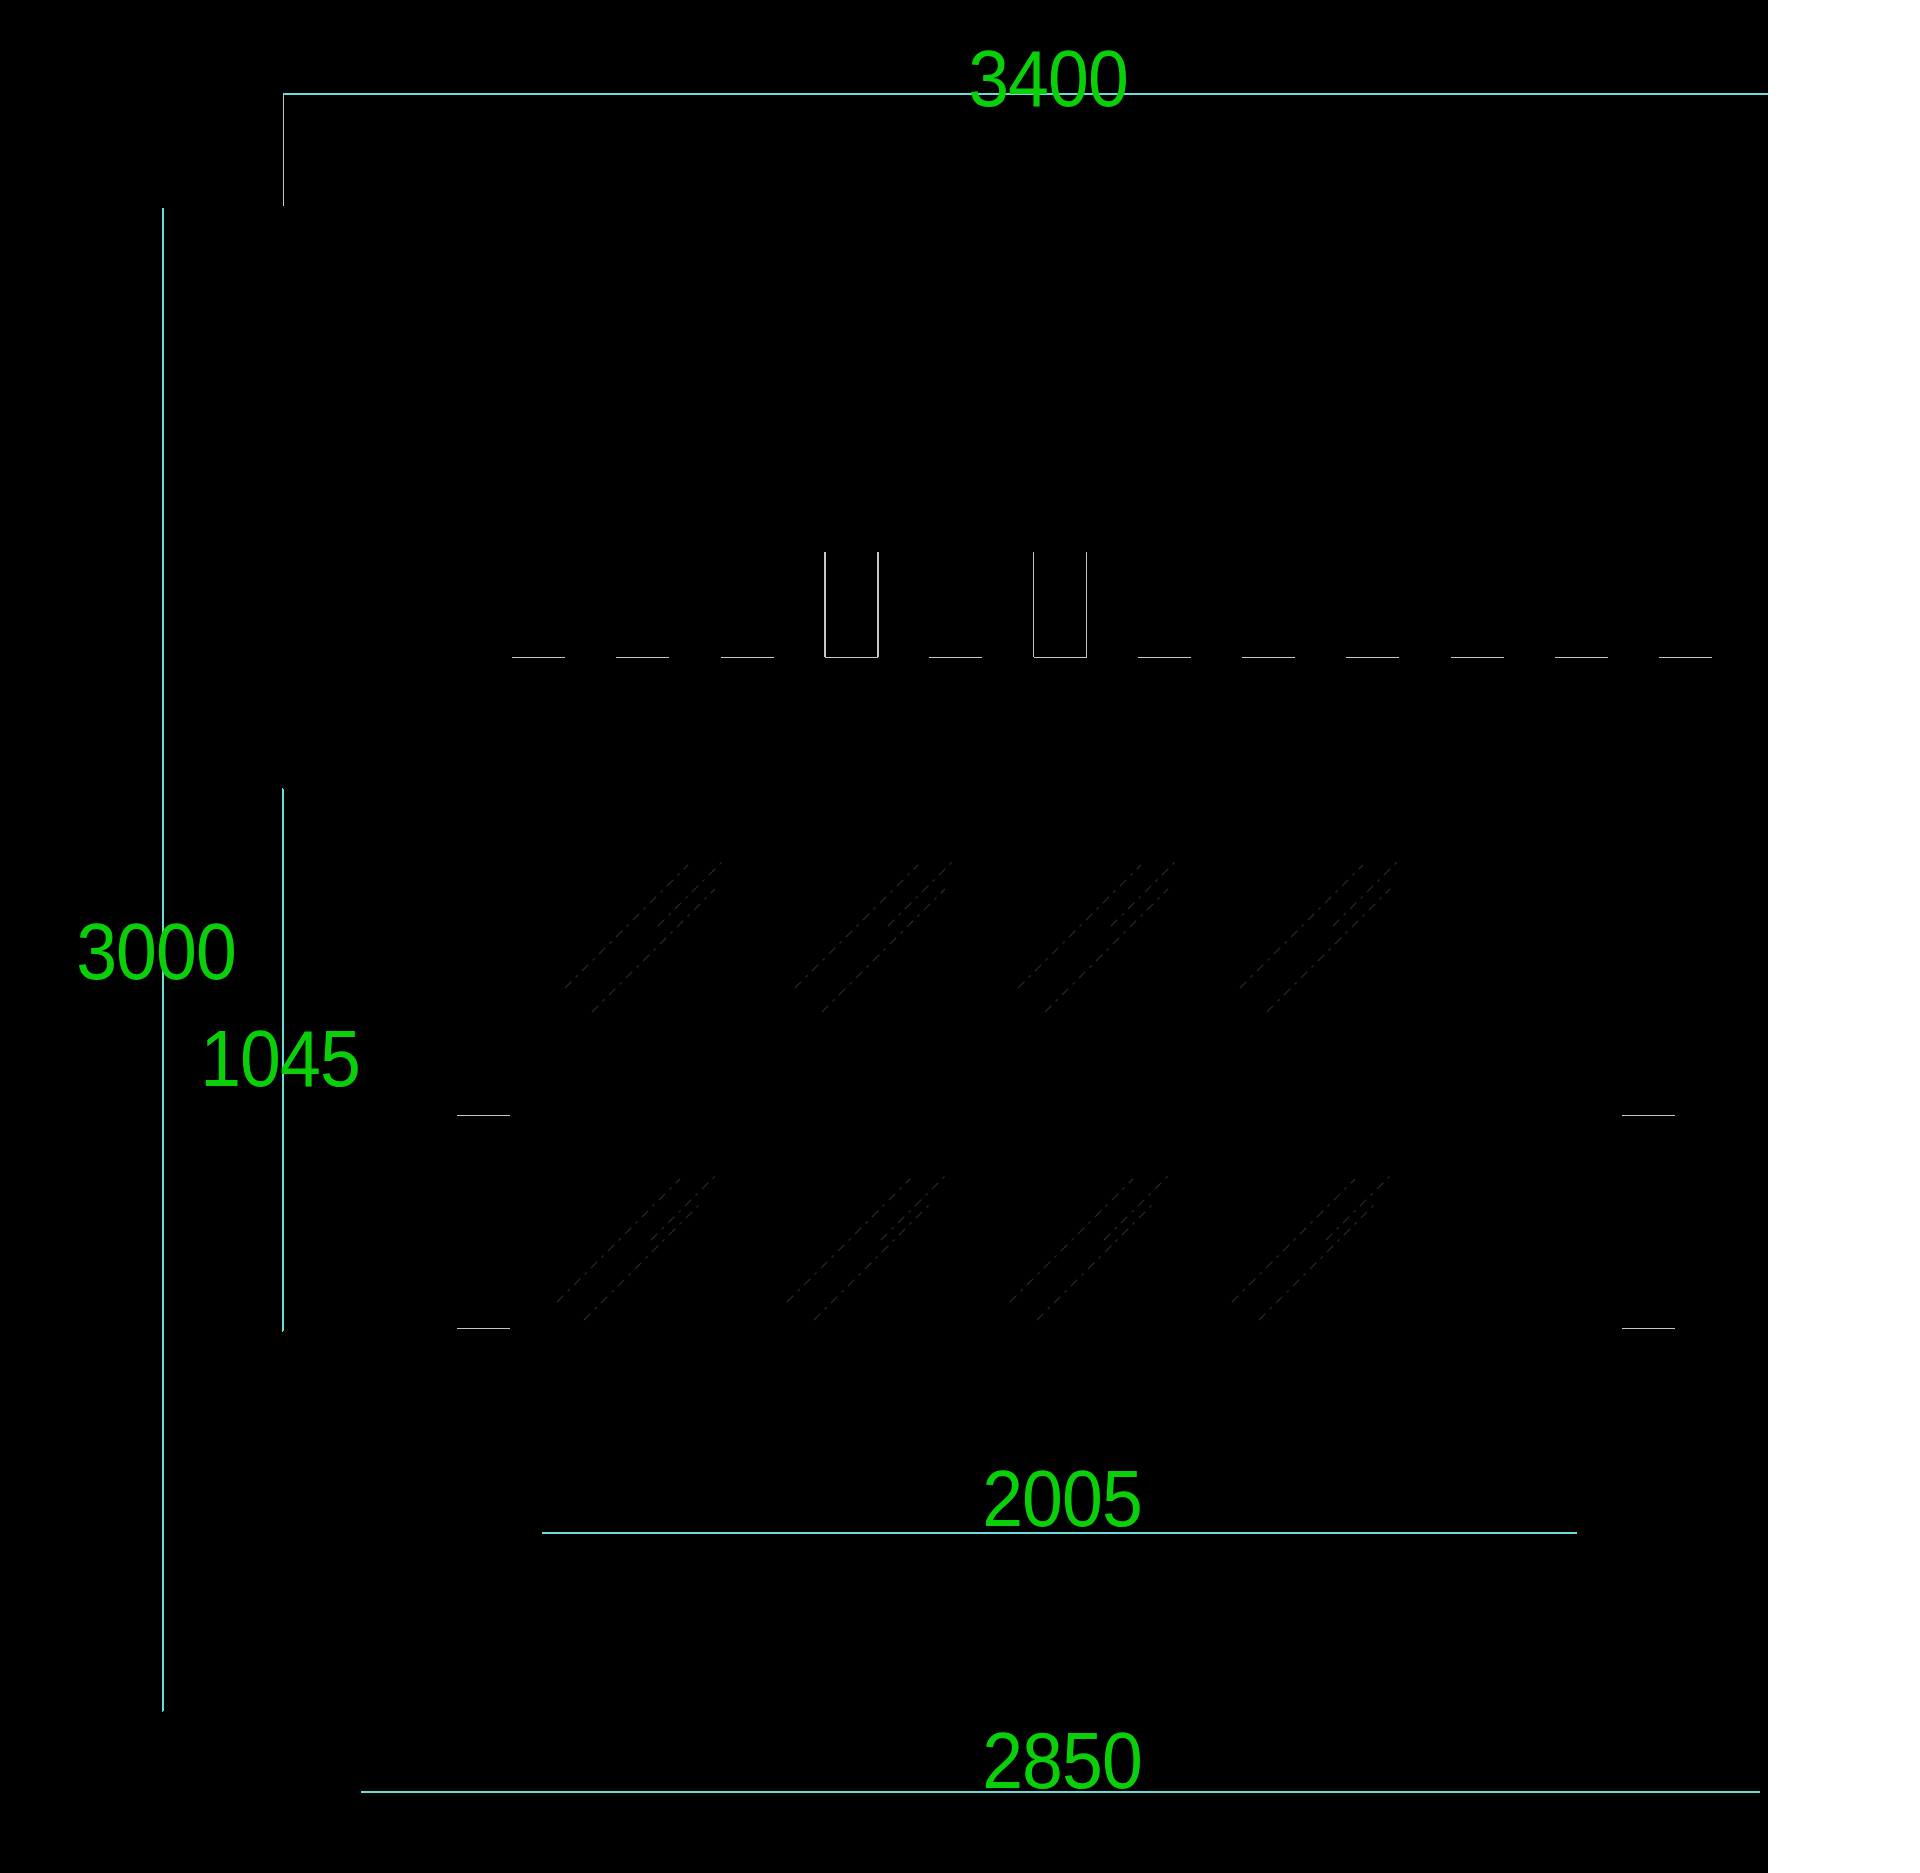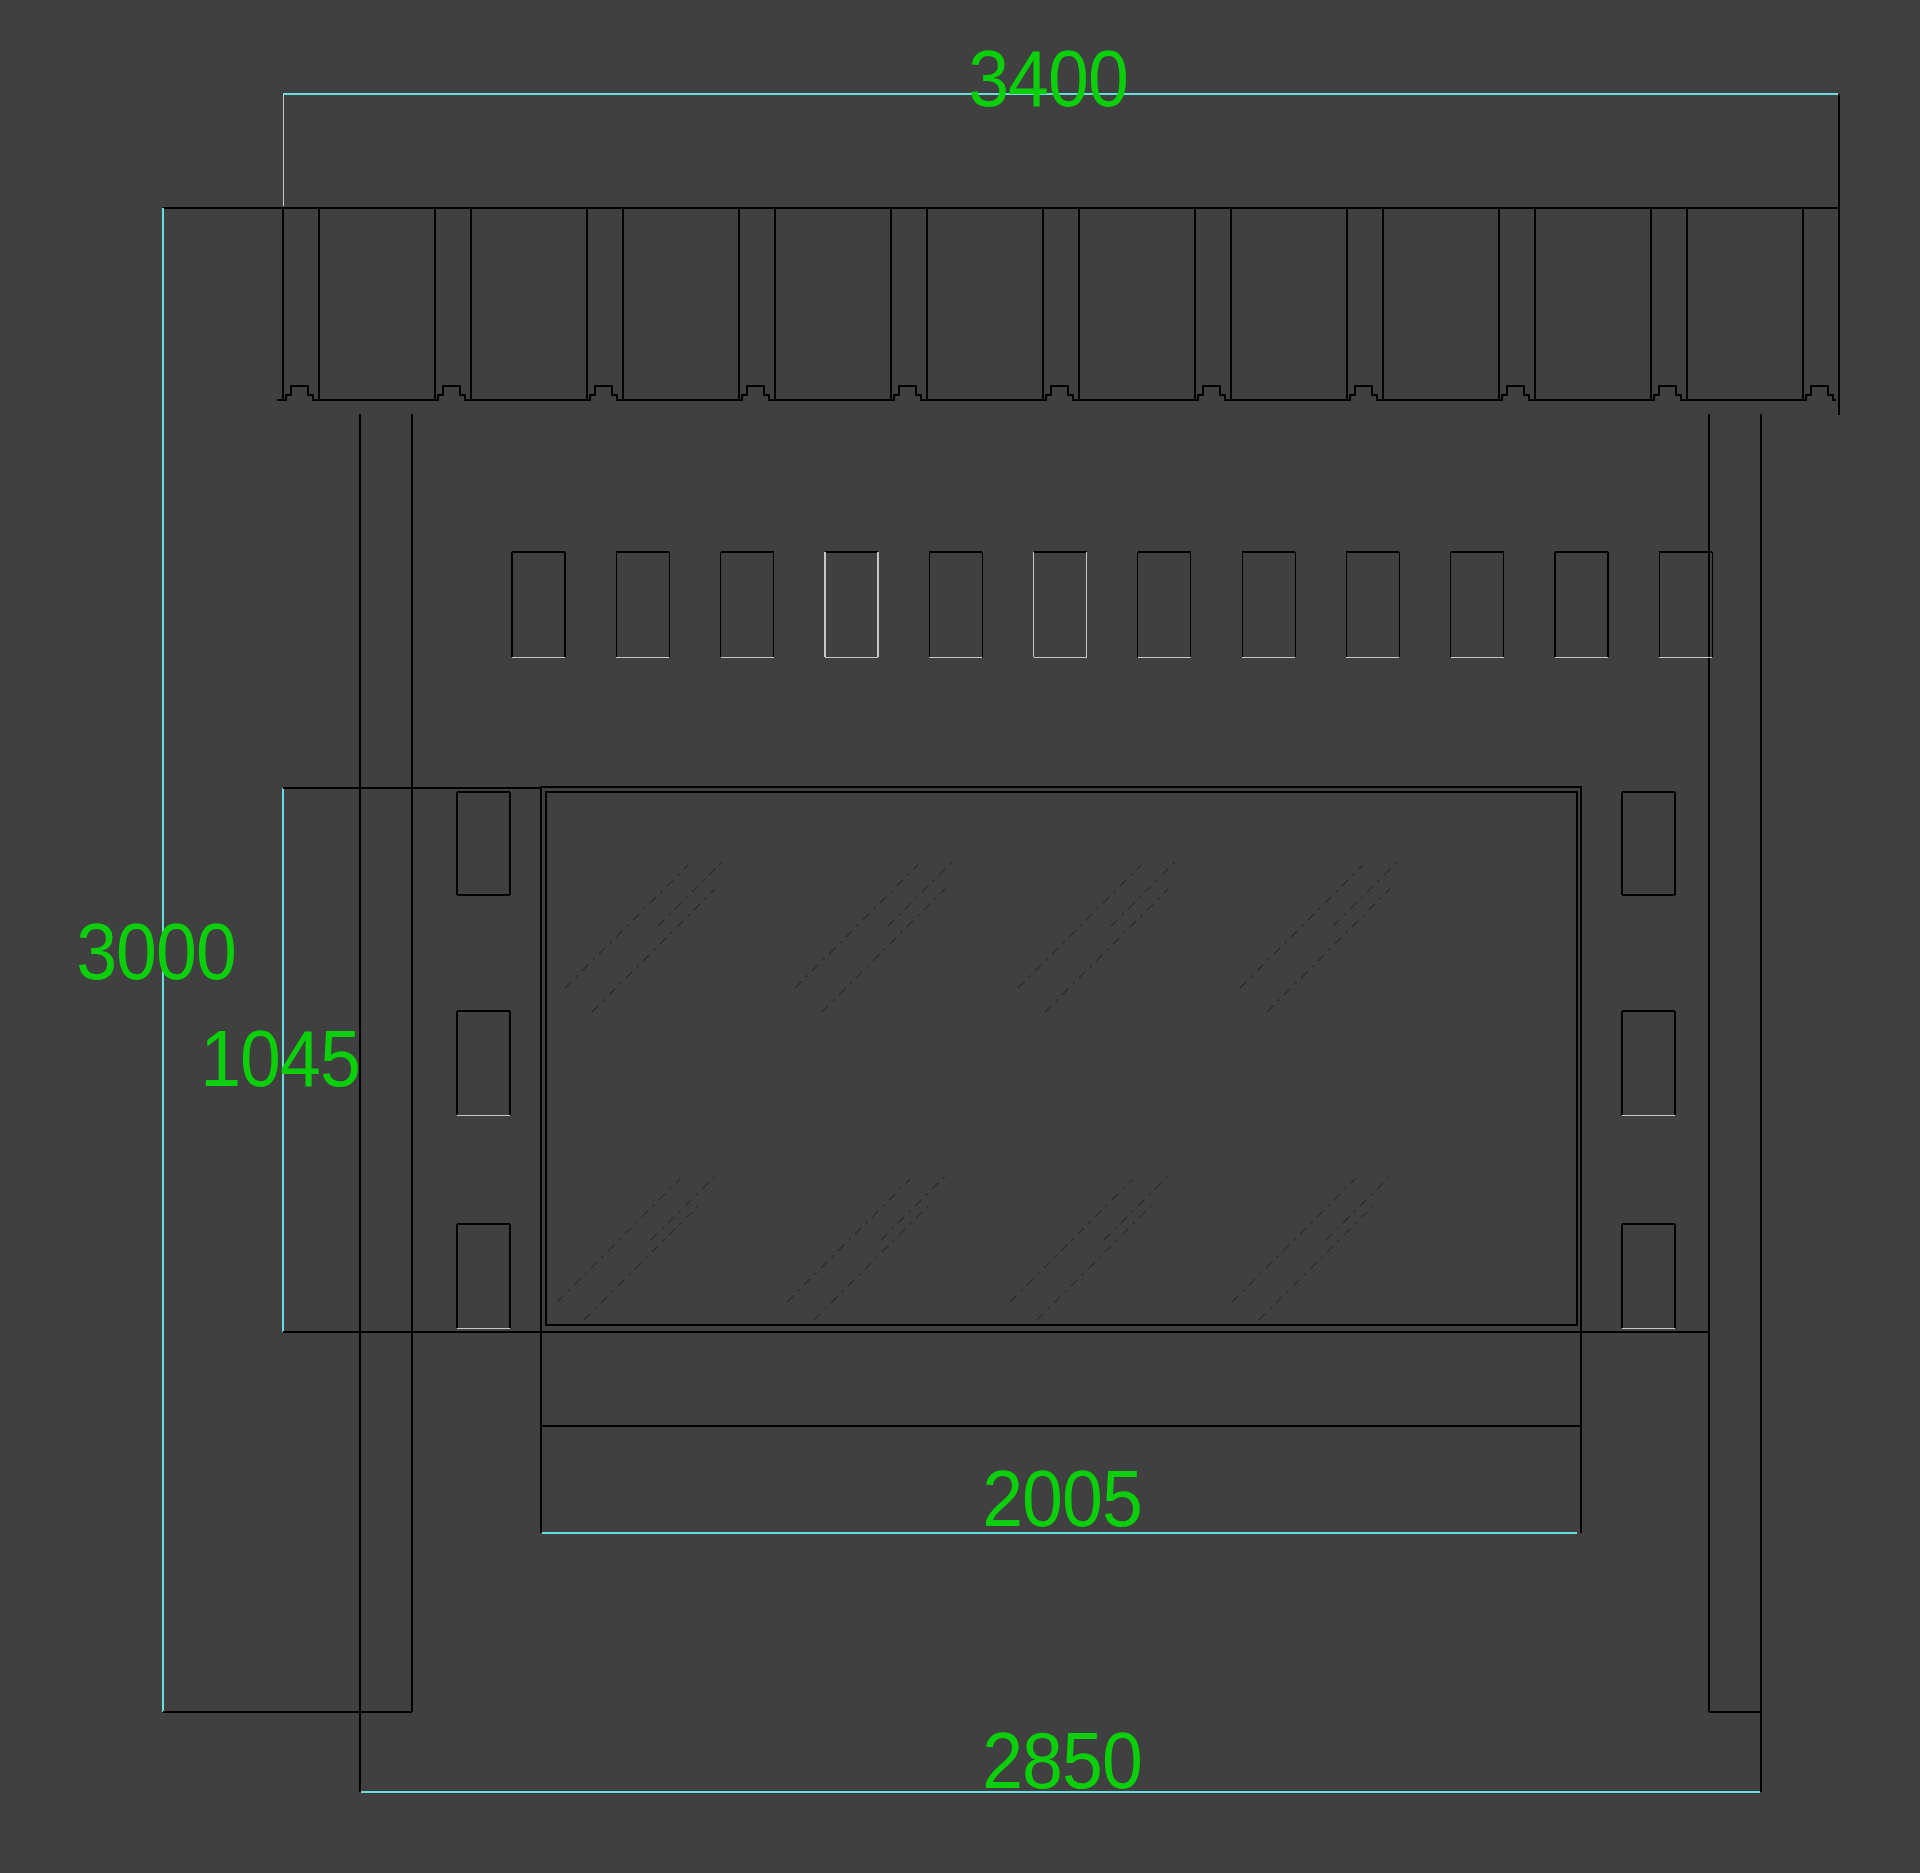--- a/index.html
+++ b/index.html
@@ -1,16 +1,16 @@
 <!DOCTYPE html>
 <html><head>
 <meta charset="utf-8">
 <style>
   html,body{margin:0;padding:0;background:#fff;}
-  .stage{position:relative;width:1920px;height:1873px;background:#404040;overflow:hidden;
+  .stage{position:relative;width:1768px;height:1873px;background:#000000;overflow:hidden;
          font-family:"Liberation Sans",sans-serif;text-align:right;}
   .stage svg{position:absolute;left:0;top:0;}
   .dim-label{position:absolute;transform:translate(-50%,-52%) scaleX(0.93);
              font-size:79px;font-weight:400;letter-spacing:-1px;line-height:1;
              white-space:nowrap;}
 </style>
 </head>
 <body>
 
 <div class="stage">

